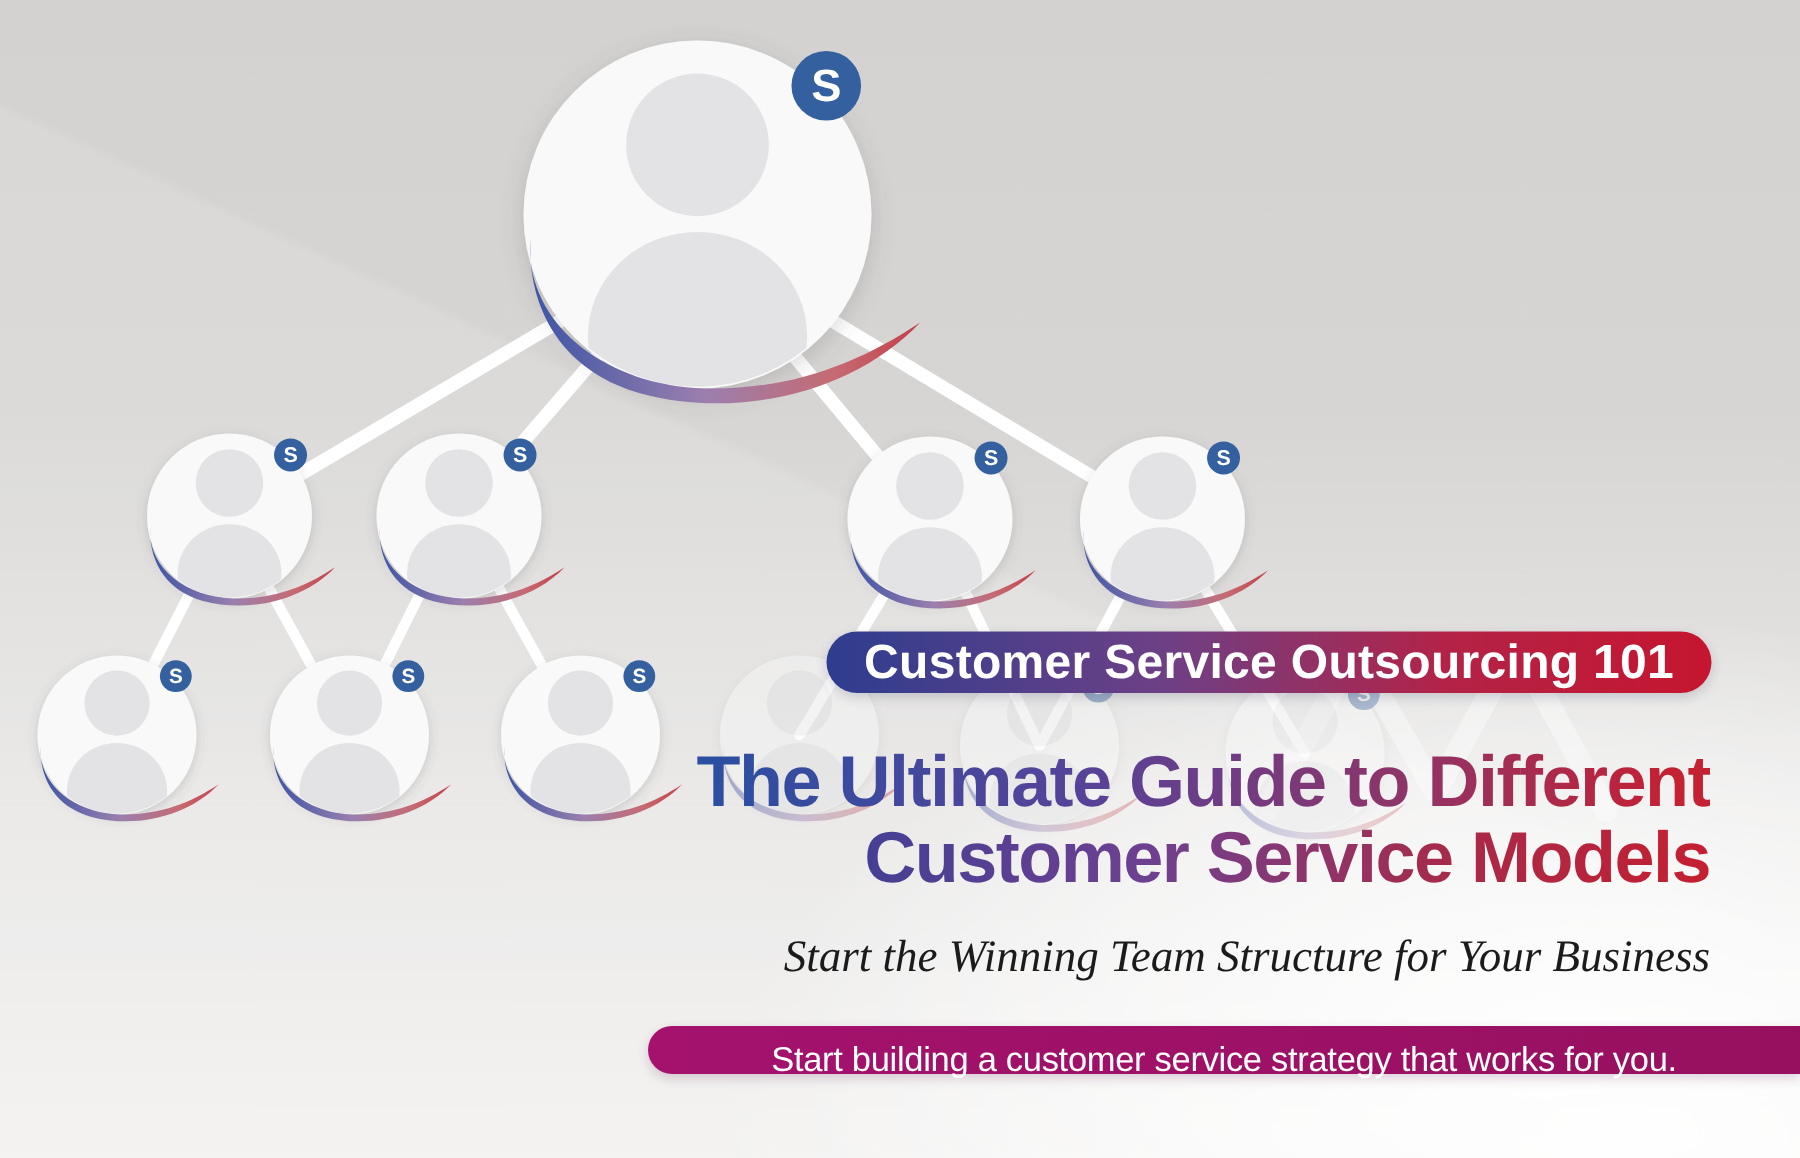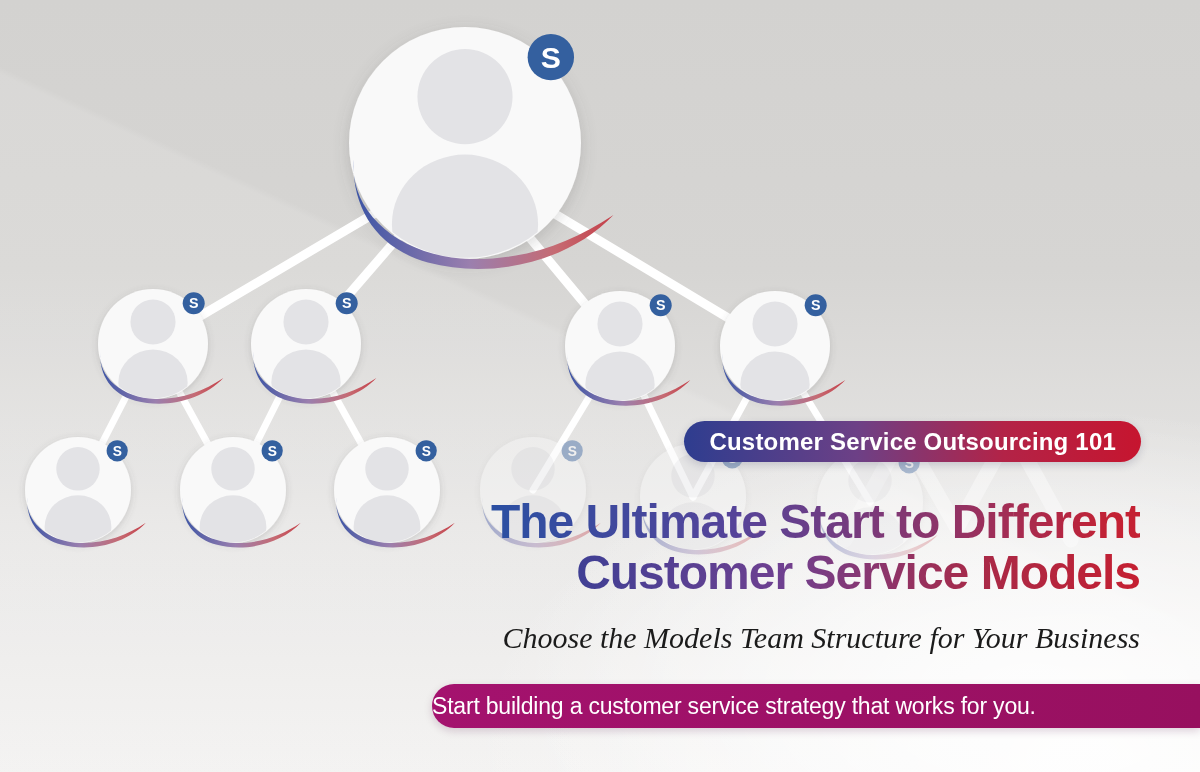--- a/index.html
+++ b/index.html
@@ -21,43 +21,43 @@
     position:absolute;inset:0;pointer-events:none;
     background:radial-gradient(ellipse 840px 470px at 86% 90%, rgba(255,255,255,.72), rgba(255,255,255,0) 62%);
   }
   
   .logo{position:absolute;left:996px;top:42px;width:150px;height:56px;}
   
   .badge-pill{
     position:absolute;right:59px;top:421px;height:41px;line-height:41px;
     padding:0 25px;border-radius:21px;white-space:nowrap;
     background:linear-gradient(90deg,#2e3d8f 0%, #6d4086 38%, #b32347 70%, #c6152f 100%);
-    color:#fff;font-size:24px;font-weight:600;letter-spacing:.2px;
+    color:#fff;font-size:32px;font-weight:600;letter-spacing:.2px;
     box-shadow:0 3px 8px rgba(40,40,80,.18);
   }
   
   .title{
     position:absolute;right:60px;top:496px;text-align:right;
     font-weight:bold;font-size:48px;line-height:51px;letter-spacing:-1px;
   }
   .title span{display:block;-webkit-background-clip:text;background-clip:text;color:transparent;}
   .t1{background-image:linear-gradient(90deg,#2a4fa2 0%, #564399 38%, #8f3468 70%, #c42133 96%);}
   .t2{background-image:linear-gradient(90deg,#2c3f96 0%, #6f4090 45%, #a82a48 75%, #c51f31 100%);text-align:right;}
   
   .subtitle{
     position:absolute;right:60px;top:620px;
     font-family:"Liberation Serif",serif;font-style:italic;
     font-size:30px;line-height:36px;color:#1b1b1b;white-space:nowrap;
   }
   
   .cta{
-    position:absolute;left:432px;right:0;top:684px;height:44px;
+    position:absolute;left:432px;right:0;top:684px;height:32px;
     border-radius:22px 0 0 22px;
     background:linear-gradient(90deg,#a4126e 0%, #97105f 100%);
-    color:#fff;font-size:23px;line-height:44px;text-align:left;
+    color:#fff;font-size:23px;line-height:44px;text-align:center;
     letter-spacing:-.2px;white-space:nowrap;
     box-shadow:0 3px 8px rgba(80,10,60,.18);
   }
 </style>
 </head>
 <body>
 
 <div id="stage">
 
   <div class="bg"></div>
@@ -126,21 +126,21 @@
       <use href="#avatarBase" transform="translate(870,502) scale(0.53)"></use>
     </g>
   </svg>
 
   <div class="fade"></div>
 
 
   <div class="badge-pill">Customer Service Outsourcing 101</div>
 
   <div class="title">
-    <span class="t1">The Ultimate Start to Different</span>
+    <span class="t1">The Ultimate Guide to Different</span>
     <span class="t2">Customer Service Models</span>
   </div>
 
-  <div class="subtitle">Choose the Models Team Structure for Your Business</div>
+  <div class="subtitle">Start the Winning Team Structure for Your Business</div>
 
   <div class="cta">Start building a customer service strategy that works for you.</div>
 
 </div>
 
 </body></html>

